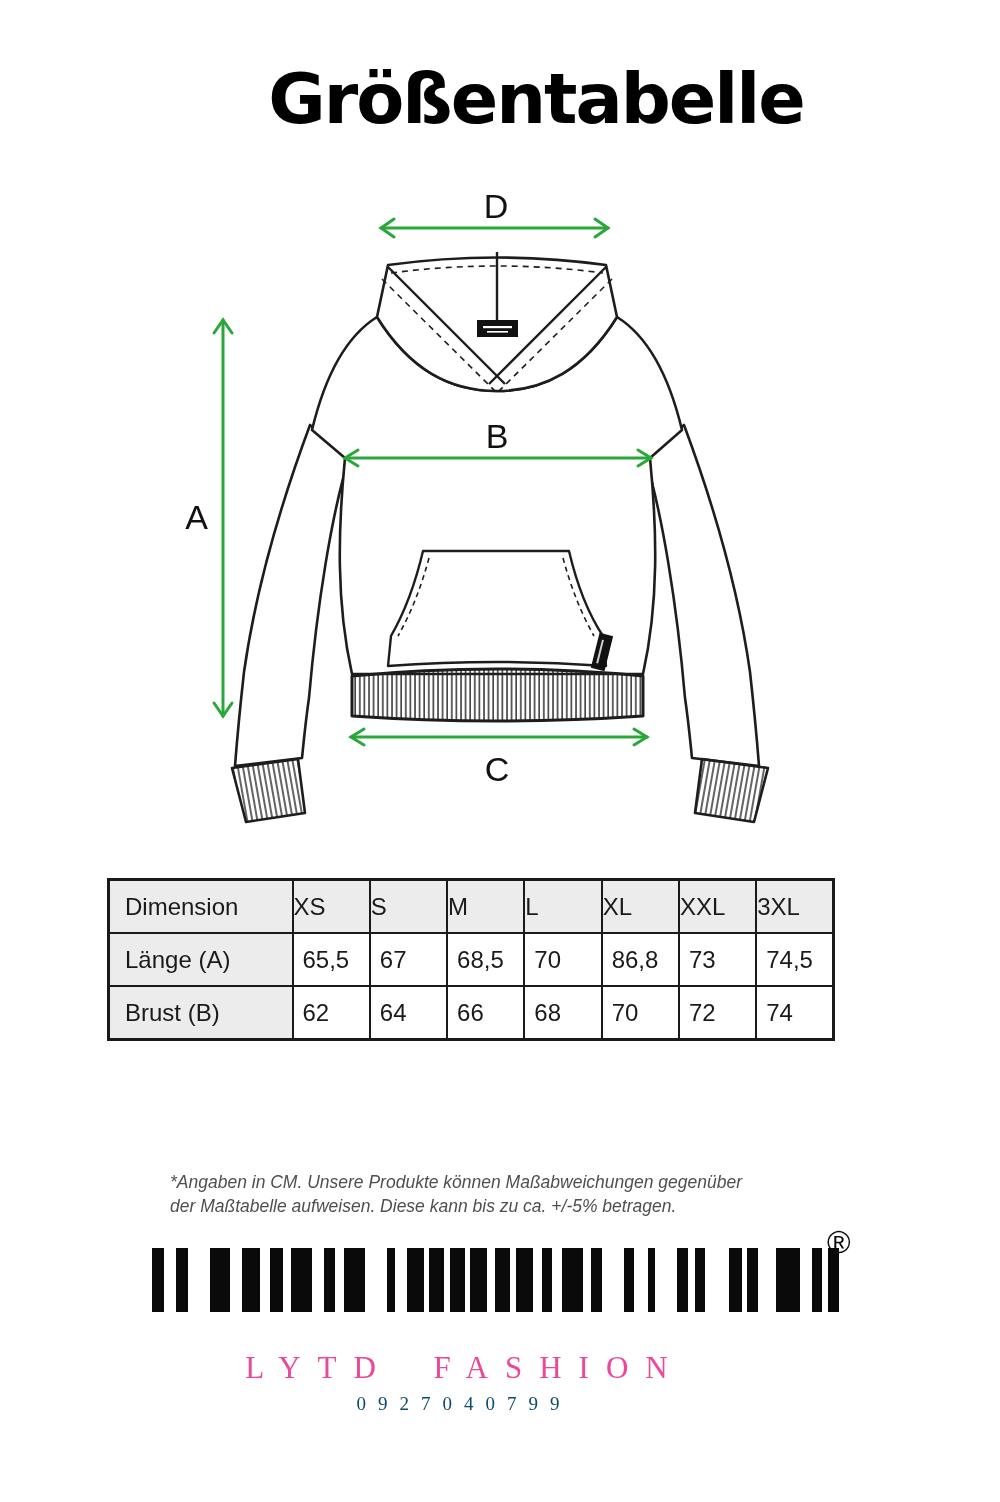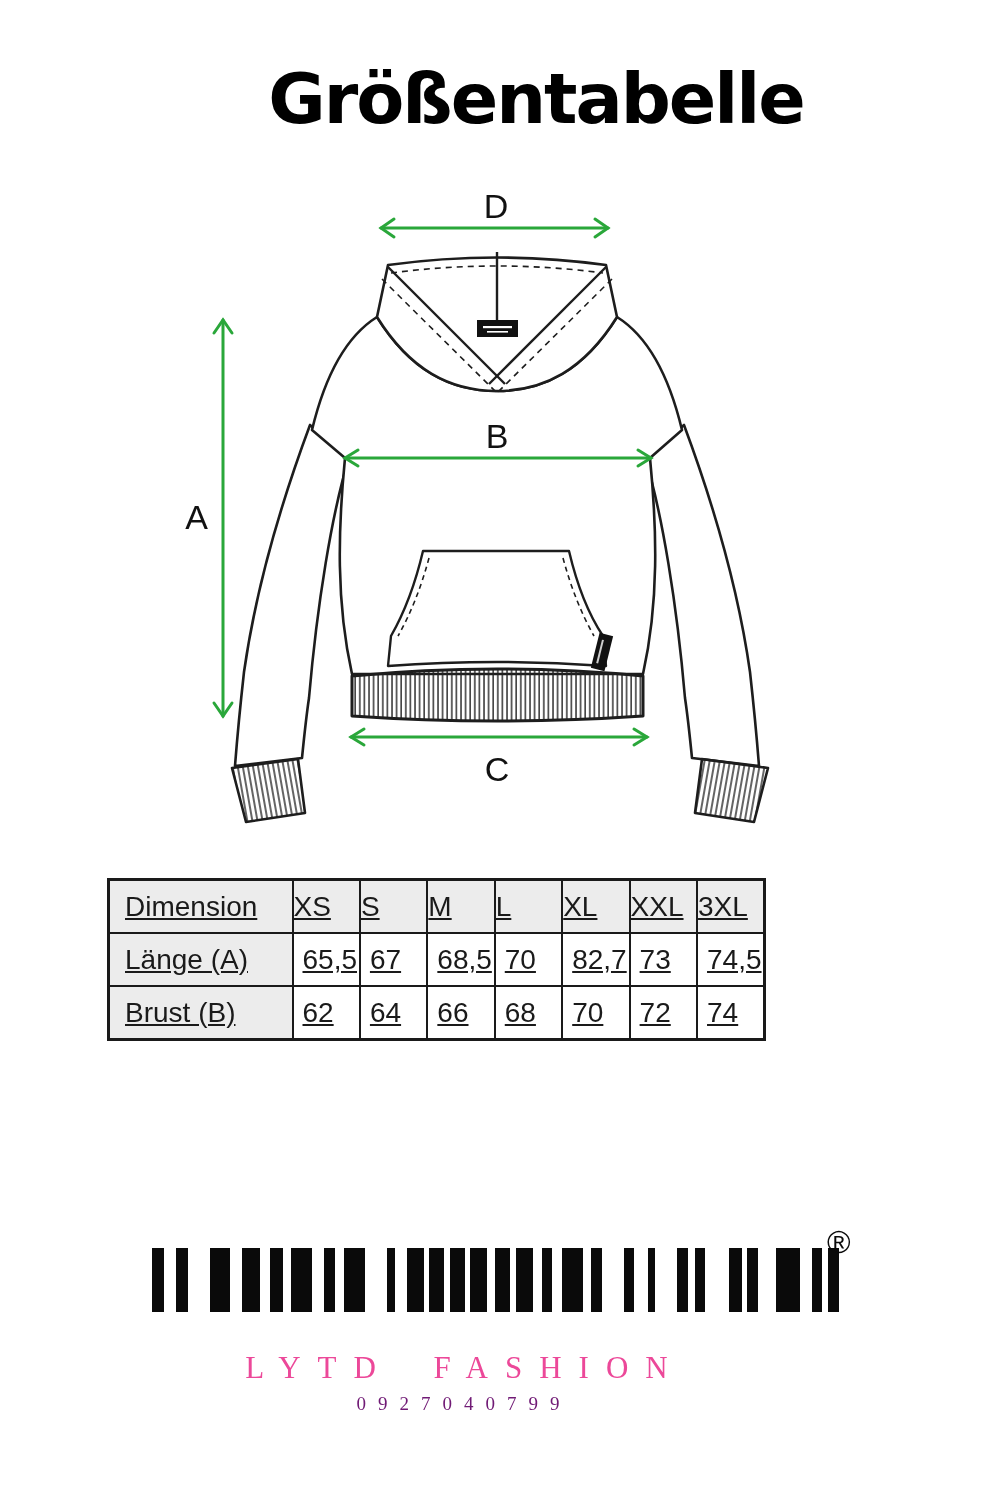--- a/index.html
+++ b/index.html
@@ -16,25 +16,24 @@
   .title{
     position:absolute;top:64px;left:0;width:100%;
     text-align:center;font-family:"DejaVu Sans",sans-serif;
     font-size:70px;font-weight:bold;letter-spacing:-2px;color:#000;
     margin:0;line-height:1;padding-left:36px;
   }
   .diagram-svg{position:absolute;left:0;top:0;}
 
   
   .size-table{
-    position:absolute;left:107px;top:878px;width:659px;
+    position:absolute;left:107px;top:878px;width:728px;
     border-collapse:collapse;table-layout:fixed;
-    font-size:28px;color:#1a1a1a;
+    font-size:24px;color:#1a1a1a;
     border:3px solid #1a1a1a;
-    text-decoration:underline;
   }
   .size-table th,.size-table td{
     border:2.5px solid #1a1a1a;height:51px;
     text-align:left;vertical-align:middle;
     font-weight:normal;padding:0;
   }
   .size-table thead th{background:var(--cellbg);}
   .size-table col.dimcol{width:184px;}
   .size-table th.rowlabel,
   .size-table thead th:first-child{
@@ -59,21 +58,21 @@
     font-size:32px;color:#0a0a0a;line-height:1;
     font-family:"Liberation Sans",sans-serif;
   }
   .brand-name{
     position:absolute;left:0;top:1350px;width:930px;text-align:center;
     font-family:"Liberation Serif",serif;font-size:31px;color:#ec4899;
     letter-spacing:17px;word-spacing:16px;white-space:nowrap;
   }
   .brand-number{
     position:absolute;left:0;top:1393px;width:928px;text-align:center;
-    font-family:"Liberation Serif",serif;font-size:19px;color:#701a75;
+    font-family:"Liberation Serif",serif;font-size:19px;color:#0c4a6e;
     letter-spacing:12px;white-space:nowrap;
   }
   .svg-label{font-family:"Liberation Sans",sans-serif;font-size:34px;fill:#111;}
 </style>
 </head>
 <body>
 
 <div class="page">
 
   <h1 class="title">Größentabelle</h1>
@@ -180,37 +179,41 @@
           <th>3XL</th>
         </tr>
     </thead>
     <tbody>
         <tr>
           <th class="rowlabel">Länge (A)</th>
           <td>65,5</td>
           <td>67</td>
           <td>68,5</td>
           <td>70</td>
-          <td>82,7</td>
+          <td>86,8</td>
           <td>73</td>
           <td>74,5</td>
         </tr>
         <tr>
           <th class="rowlabel">Brust (B)</th>
           <td>62</td>
           <td>64</td>
           <td>66</td>
           <td>68</td>
           <td>70</td>
           <td>72</td>
           <td>74</td>
         </tr>
       </tbody>
   </table>
 
+  <div class="disclaimer">
+    <div>*Angaben in CM. Unsere Produkte können Maßabweichungen gegenüber</div>
+    <div>der Maßtabelle aufweisen. Diese kann bis zu ca. +/-5% betragen.</div>
+  </div>
 
   <div class="barcode">
       <div class="bar" style="width: 12px; margin-right: 12px;"></div>
       <div class="bar" style="width: 12px; margin-right: 22px;"></div>
       <div class="bar" style="width: 20px; margin-right: 12px;"></div>
       <div class="bar" style="width: 18px; margin-right: 10px;"></div>
       <div class="bar" style="width: 13px; margin-right: 8px;"></div>
       <div class="bar" style="width: 21px; margin-right: 12px;"></div>
       <div class="bar" style="width: 11px; margin-right: 9px;"></div>
       <div class="bar" style="width: 21px; margin-right: 22px;"></div>

